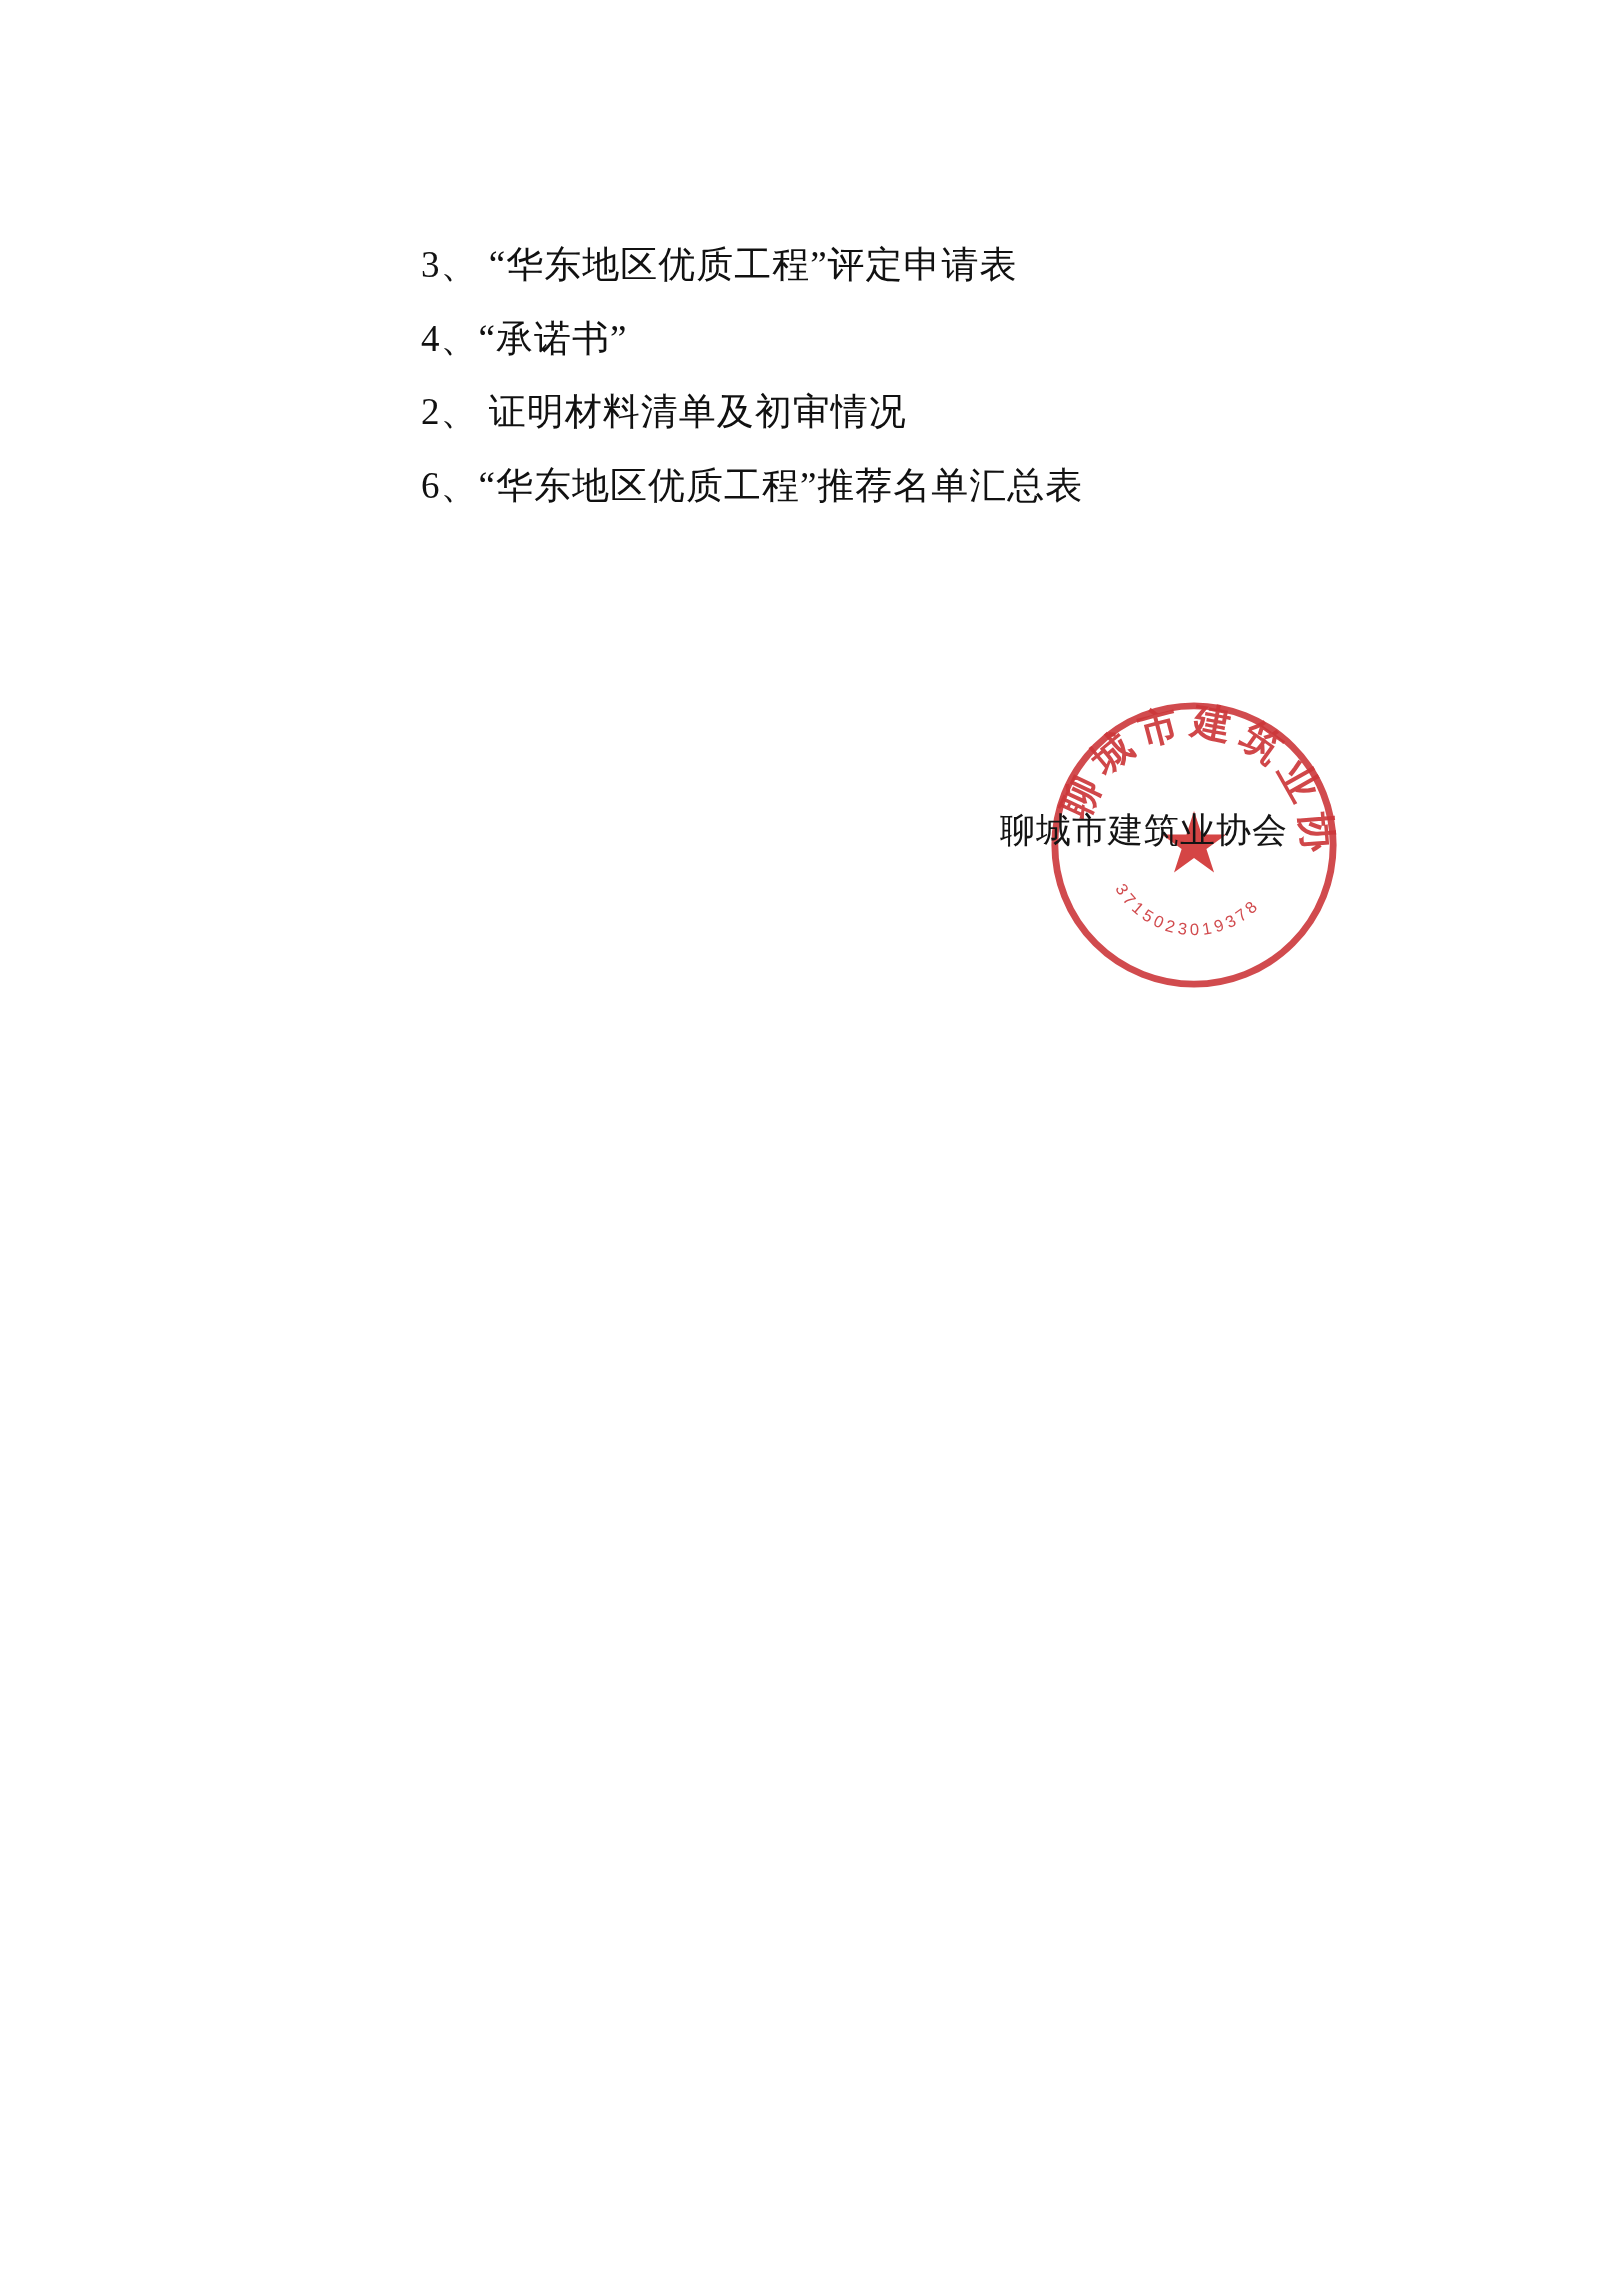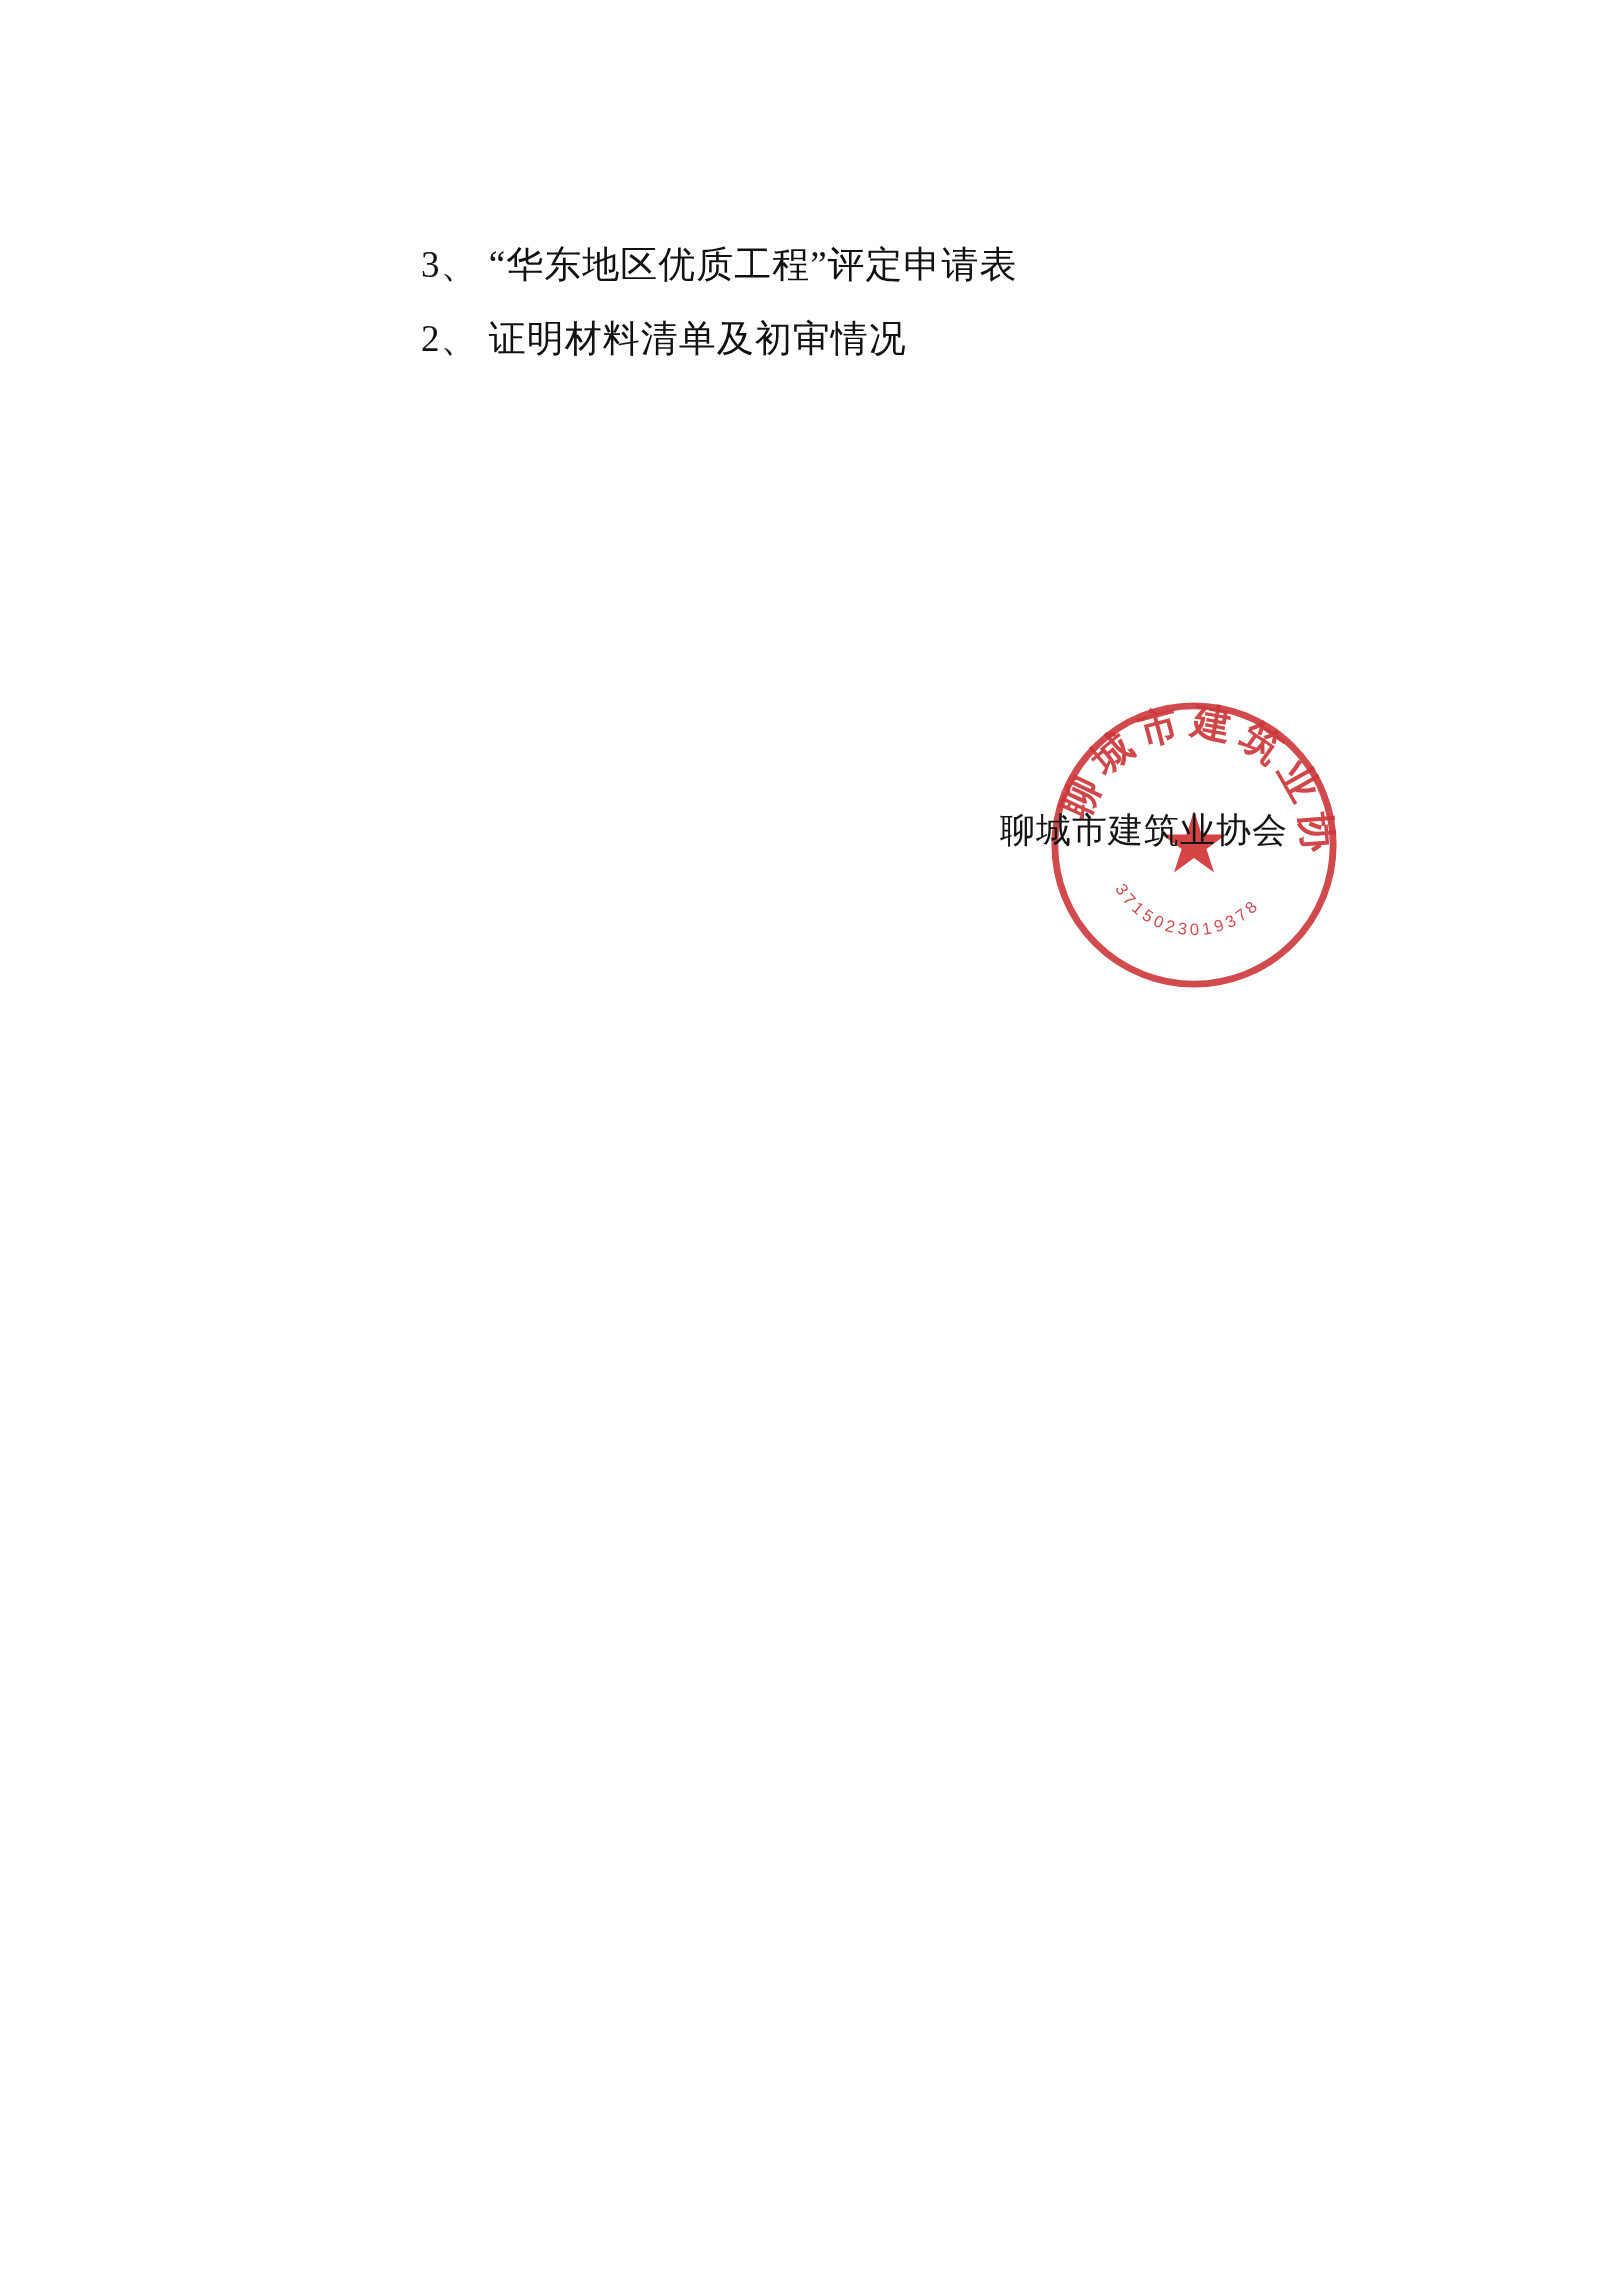--- a/index.html
+++ b/index.html
@@ -70,21 +70,23 @@
     font-family: "Liberation Serif", "DejaVu Serif", serif;
   }
 </style>
 </head>
 <body>
 
 <div class="page">
 
   <div class="content">
     <div class="doc-line">3、 “华东地区优质工程”评定申请表</div>
+    <div class="doc-line">4、“承诺书”</div>
     <div class="doc-line">2、 证明材料清单及初审情况</div>
+    <div class="doc-line">6、“华东地区优质工程”推荐名单汇总表</div>
   </div>
 
   <div class="seal">
     <svg viewBox="0 0 300 300" width="294" height="294" xmlns="http://www.w3.org/2000/svg">
       <defs>
         <path id="arcTop" d="M 38 150 A 112 112 0 0 1 262 150" fill="none"></path>
         <path id="arcBottom" d="M 58 150 A 92 92 0 0 0 242 150" fill="none"></path>
       </defs>
       <circle cx="150" cy="150" r="142" fill="none" stroke="#c8262a" stroke-width="7" opacity="0.9"></circle>
       <text font-family="'Liberation Serif', serif" font-size="40" fill="#c8262a" font-weight="bold" letter-spacing="9" opacity="0.92">

